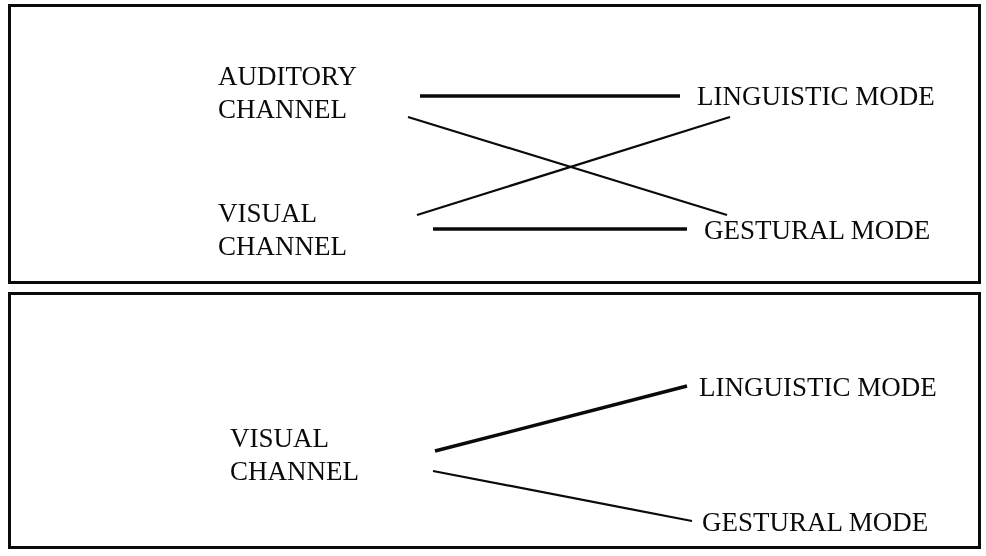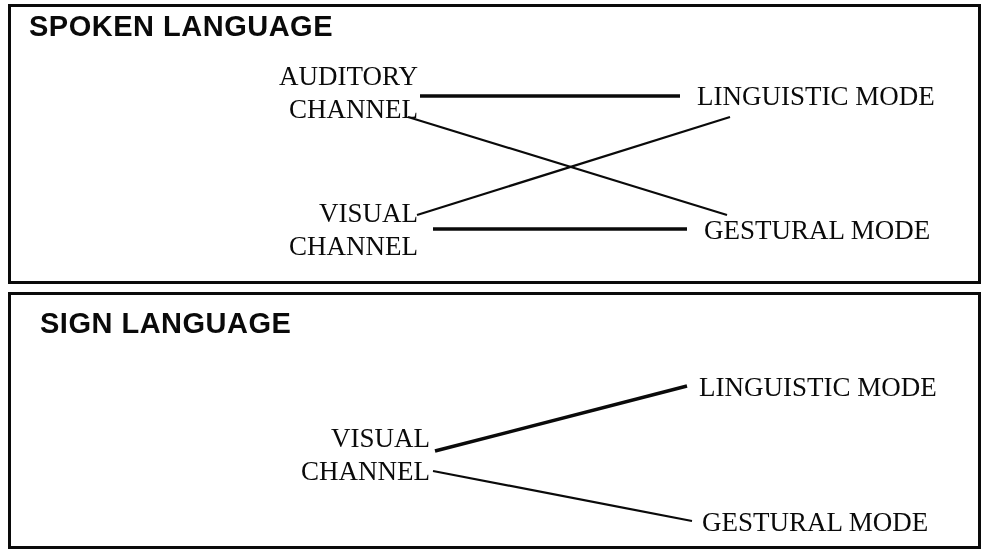--- a/index.html
+++ b/index.html
@@ -50,21 +50,21 @@
 
   .node {
     position: absolute;
     font-size: 27px;
     line-height: 33px;
     white-space: nowrap;
     color: #0a0a0a;
   }
   .channel {
     width: 200px;
-    text-align: right;
+    text-align: left;
   }
   .channel span { display: block; }
 
   .node-auditory-p1 { left: 218px; top: 60px; }
   .node-visual-p1   { left: 218px; top: 197px; }
   .node-visual-p2   { left: 230px; top: 422px; }
 
   .mode { text-align: right; }
   .node-linguistic-p1 { left: 697px; top: 80px; }
   .node-gestural-p1   { left: 704px; top: 214px; }
@@ -98,22 +98,20 @@
 
     <line class="thick" x1="420" y1="96" x2="680" y2="96"></line>
     <line class="thin" x1="408" y1="117" x2="727" y2="215"></line>
     <line class="thin" x1="417" y1="215" x2="730" y2="117"></line>
     <line class="thick" x1="433" y1="229" x2="687" y2="229"></line>
 
     <line class="thick" x1="435" y1="451" x2="687" y2="386"></line>
     <line class="thin" x1="433" y1="471" x2="692" y2="521"></line>
   </svg>
 
-  <h2 class="panel-title title-spoken">SPOKEN LANGUAGE</h2>
-  <h2 class="panel-title title-sign">SIGN LANGUAGE</h2>
 
   <div class="node channel node-auditory-p1">
     <span>AUDITORY</span>
     <span>CHANNEL</span>
   </div>
 
   <div class="node channel node-visual-p1">
     <span>VISUAL</span>
     <span>CHANNEL</span>
   </div>

